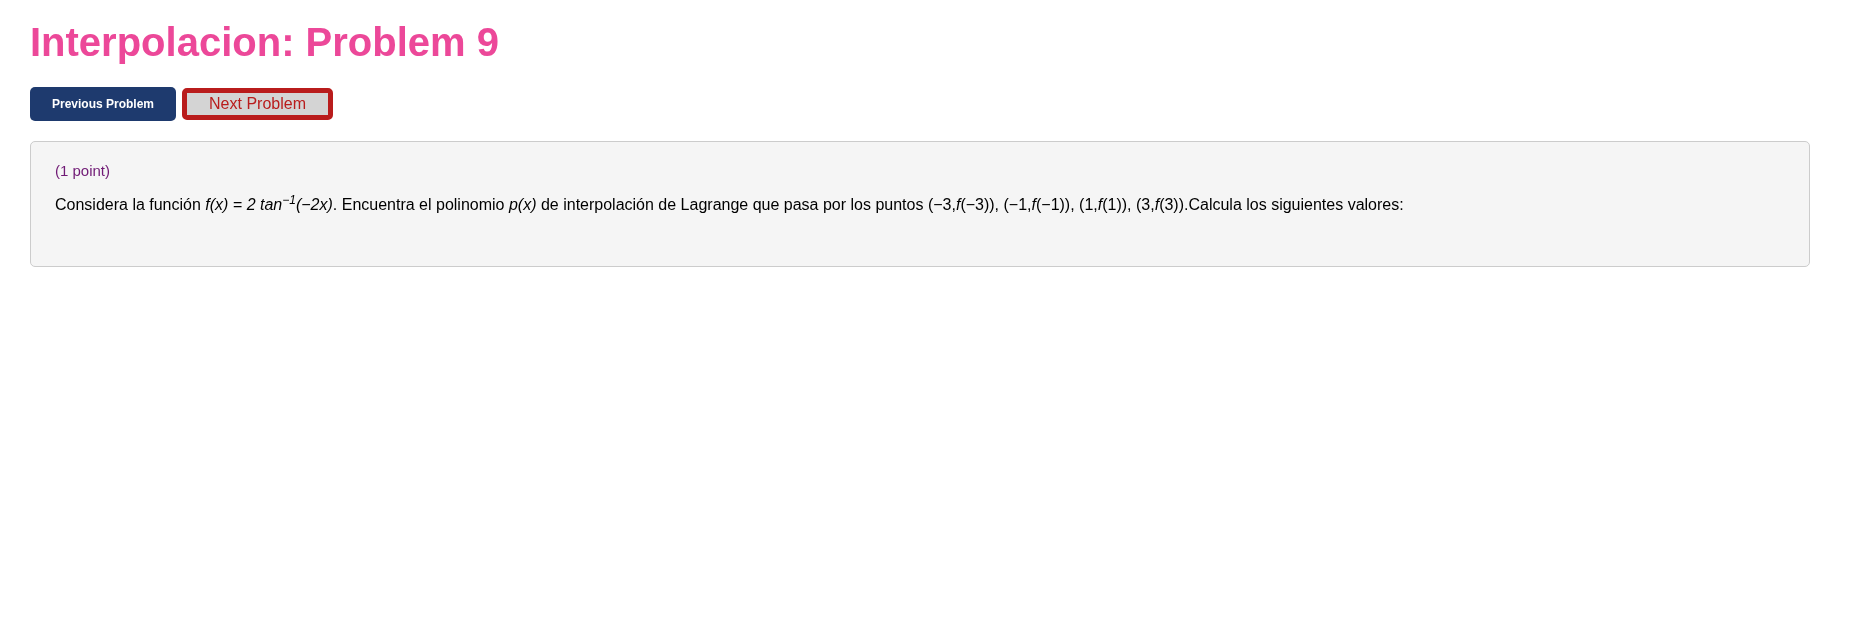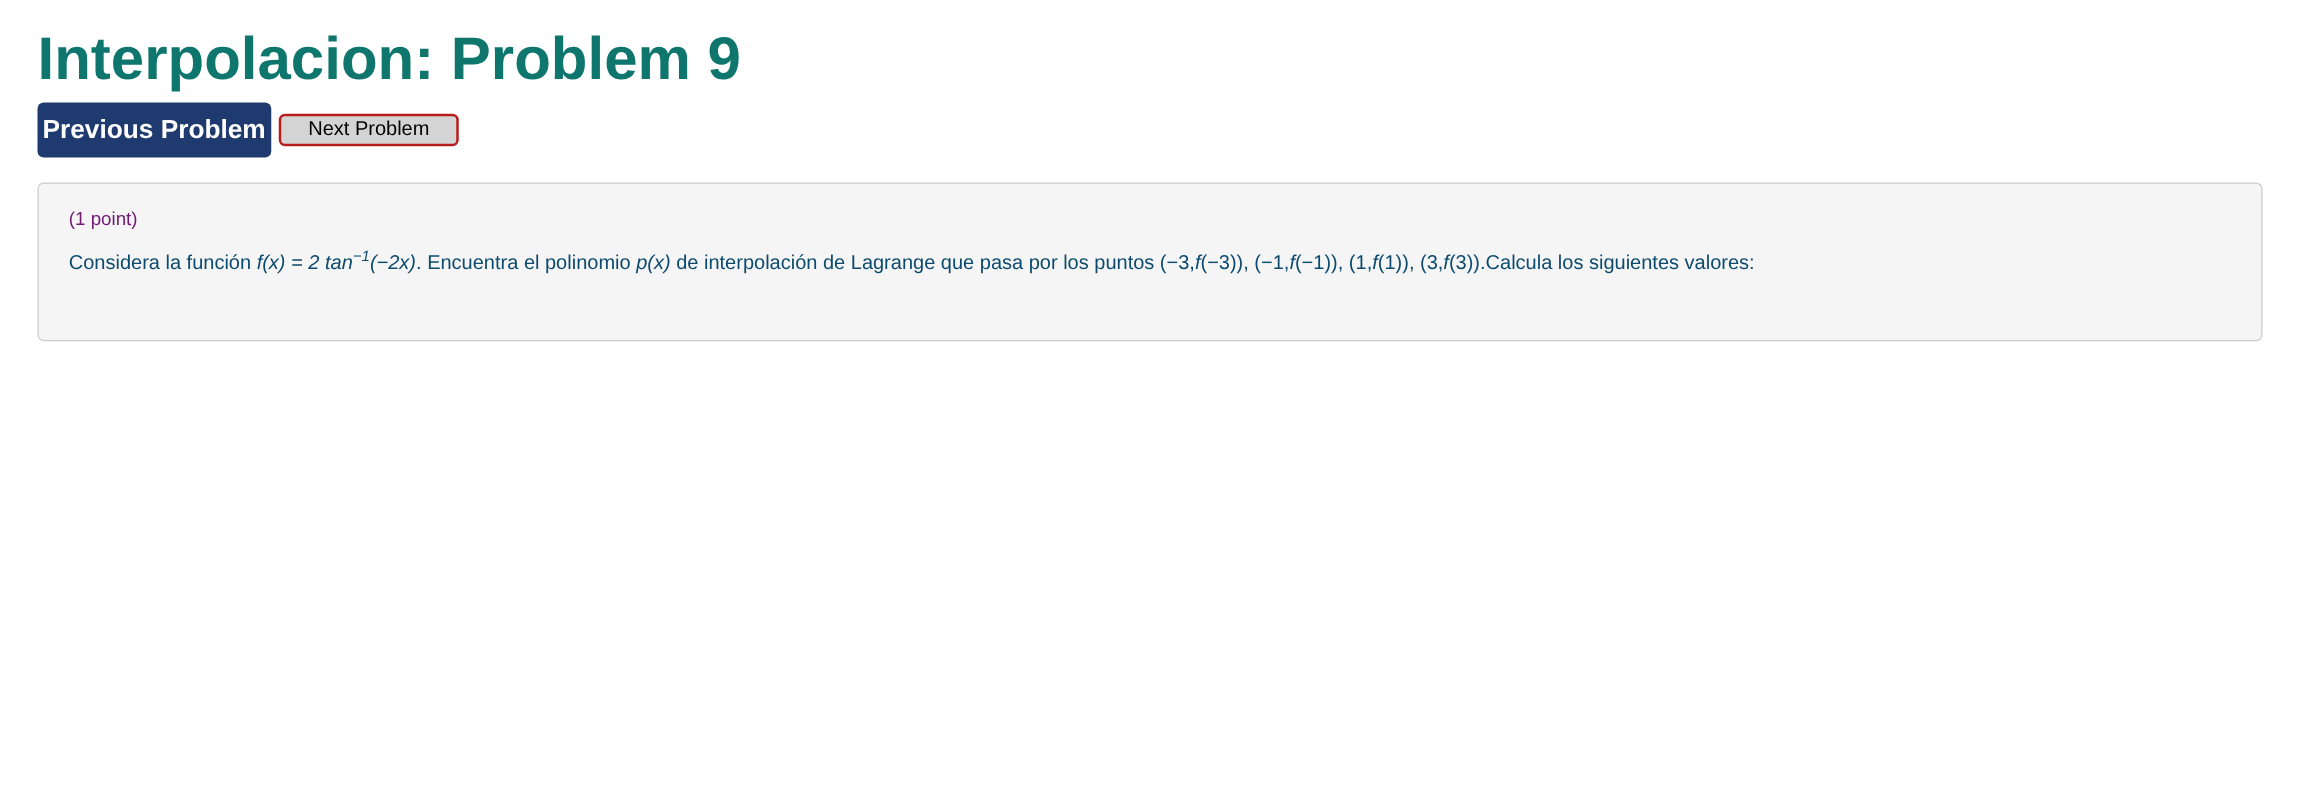--- a/index.html
+++ b/index.html
@@ -10,49 +10,49 @@
 
     body {
       font-family: Arial, Helvetica, sans-serif;
       background: #ffffff;
       padding: 20px 30px;
       width: 1854px;
       min-height: 629px;
     }
 
     .page-title {
-      font-size: 48px;
+      font-size: 40px;
       font-weight: 900;
-      color: #0f766e;
-      margin-bottom: 7px;
+      color: #ec4899;
+      margin-bottom: 22px;
       font-family: Arial, Helvetica, sans-serif;
     }
 
     .button-row {
       display: flex;
       gap: 6px;
       margin-bottom: 20px;
       align-items: center;
     }
 
     .btn-primary {
       background-color: #1e3a6e;
       color: #ffffff;
       border: none;
-      padding: 10px 4px;
-      font-size: 21px;
+      padding: 10px 22px;
+      font-size: 12px;
       font-weight: 600;
       border-radius: 5px;
       cursor: pointer;
     }
 
     .btn-disabled {
       background-color: #d4d4d4;
-      color: #000000;
-      border: 2px solid #b91c1c;
+      color: #b91c1c;
+      border: 5px solid #b91c1c;
       padding: 2px 22px;
       font-size: 16px;
       font-weight: 500;
       border-radius: 5px;
       cursor: default;
     }
 
     .problem-box {
       border: 1px solid #cccccc;
       border-radius: 5px;
@@ -62,21 +62,21 @@
     }
 
     .points-label {
       font-size: 15px;
       color: #701a75;
       margin-bottom: 12px;
     }
 
     .problem-text {
       font-size: 16px;
-      color: #0c4a6e;
+      color: #000000;
       line-height: 1.6;
       margin-bottom: 20px;
     }
 
     .problem-text em {
       font-style: italic;
     }
 
     .answer-list {
       list-style: disc;

